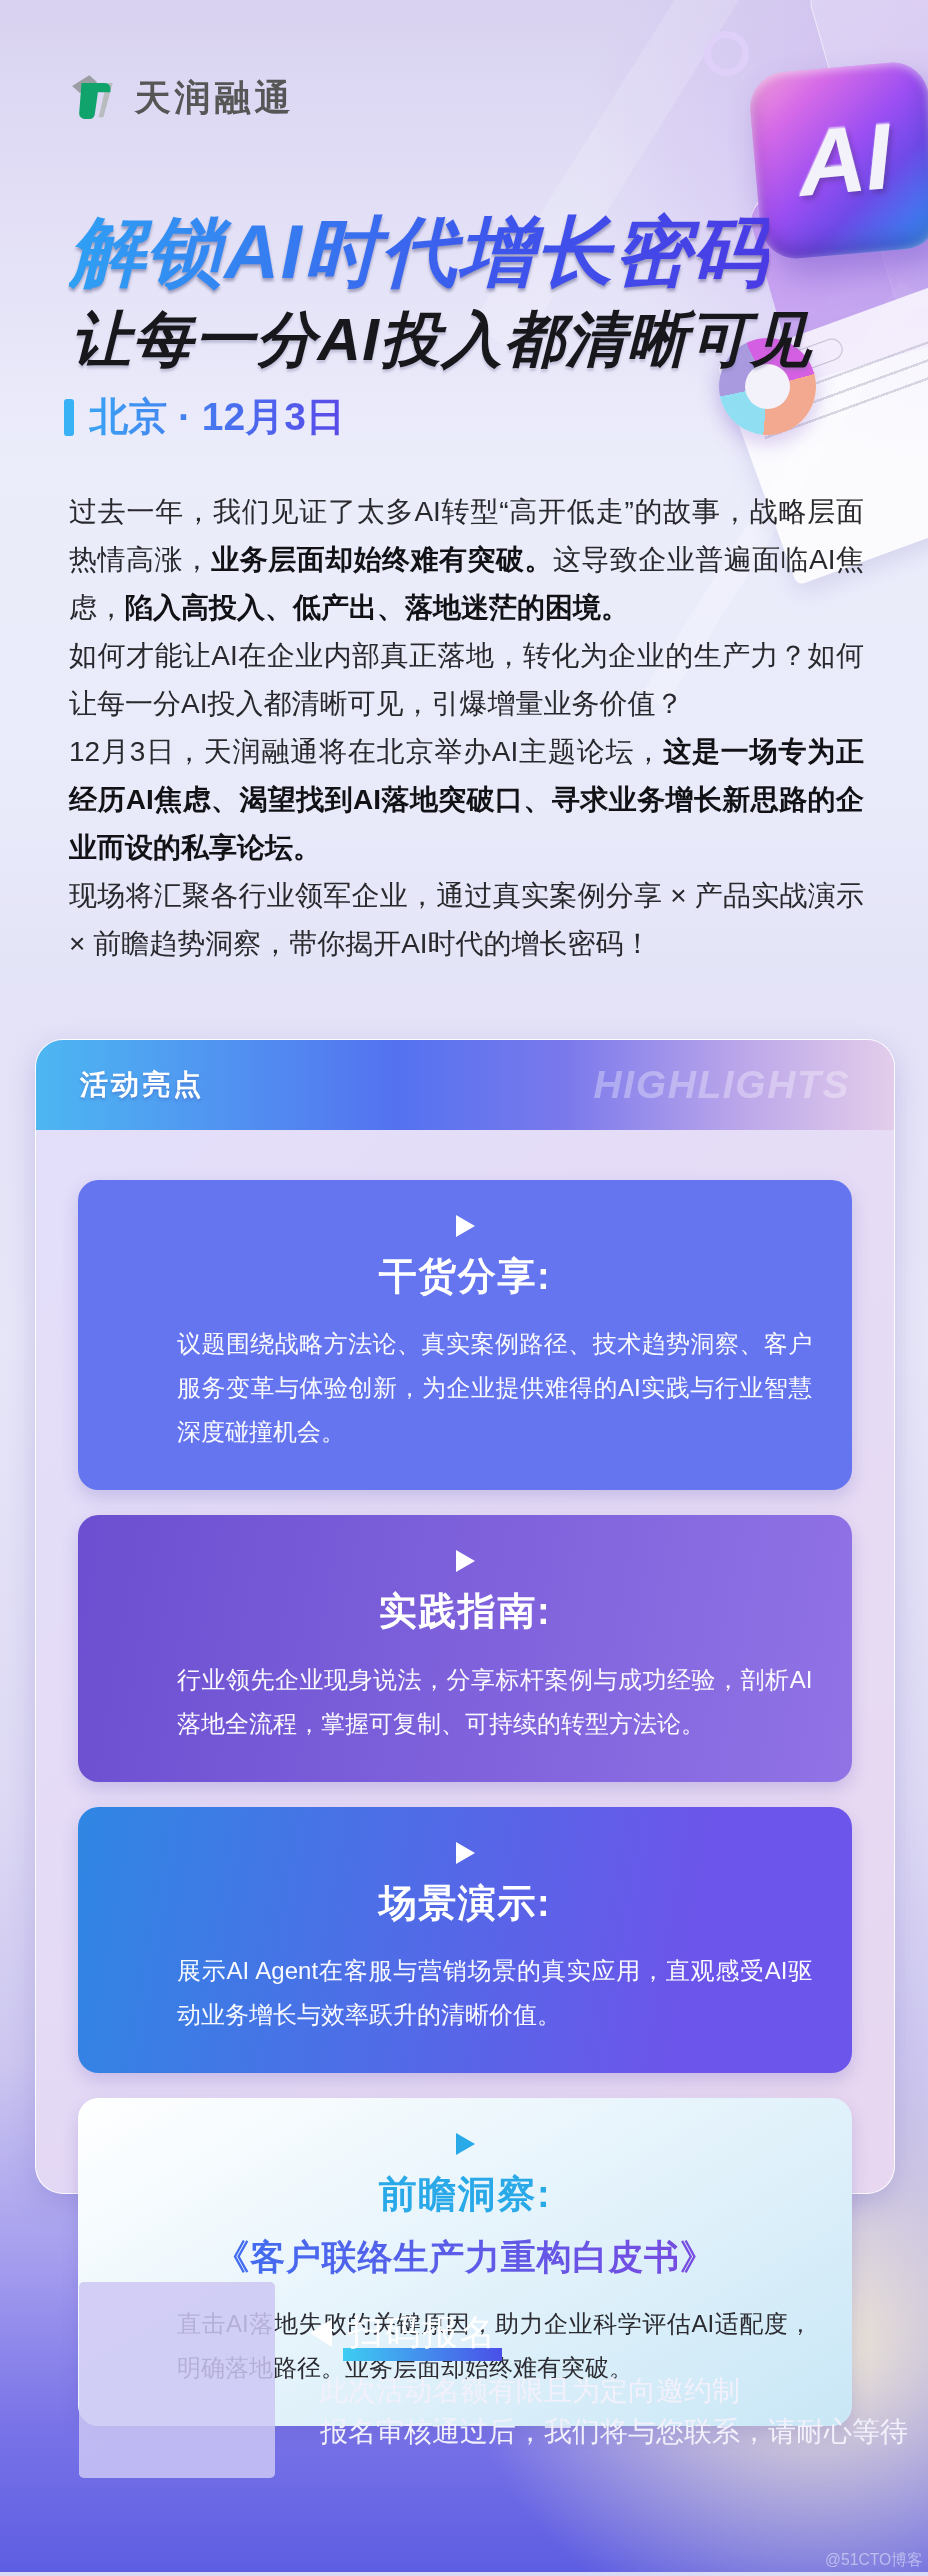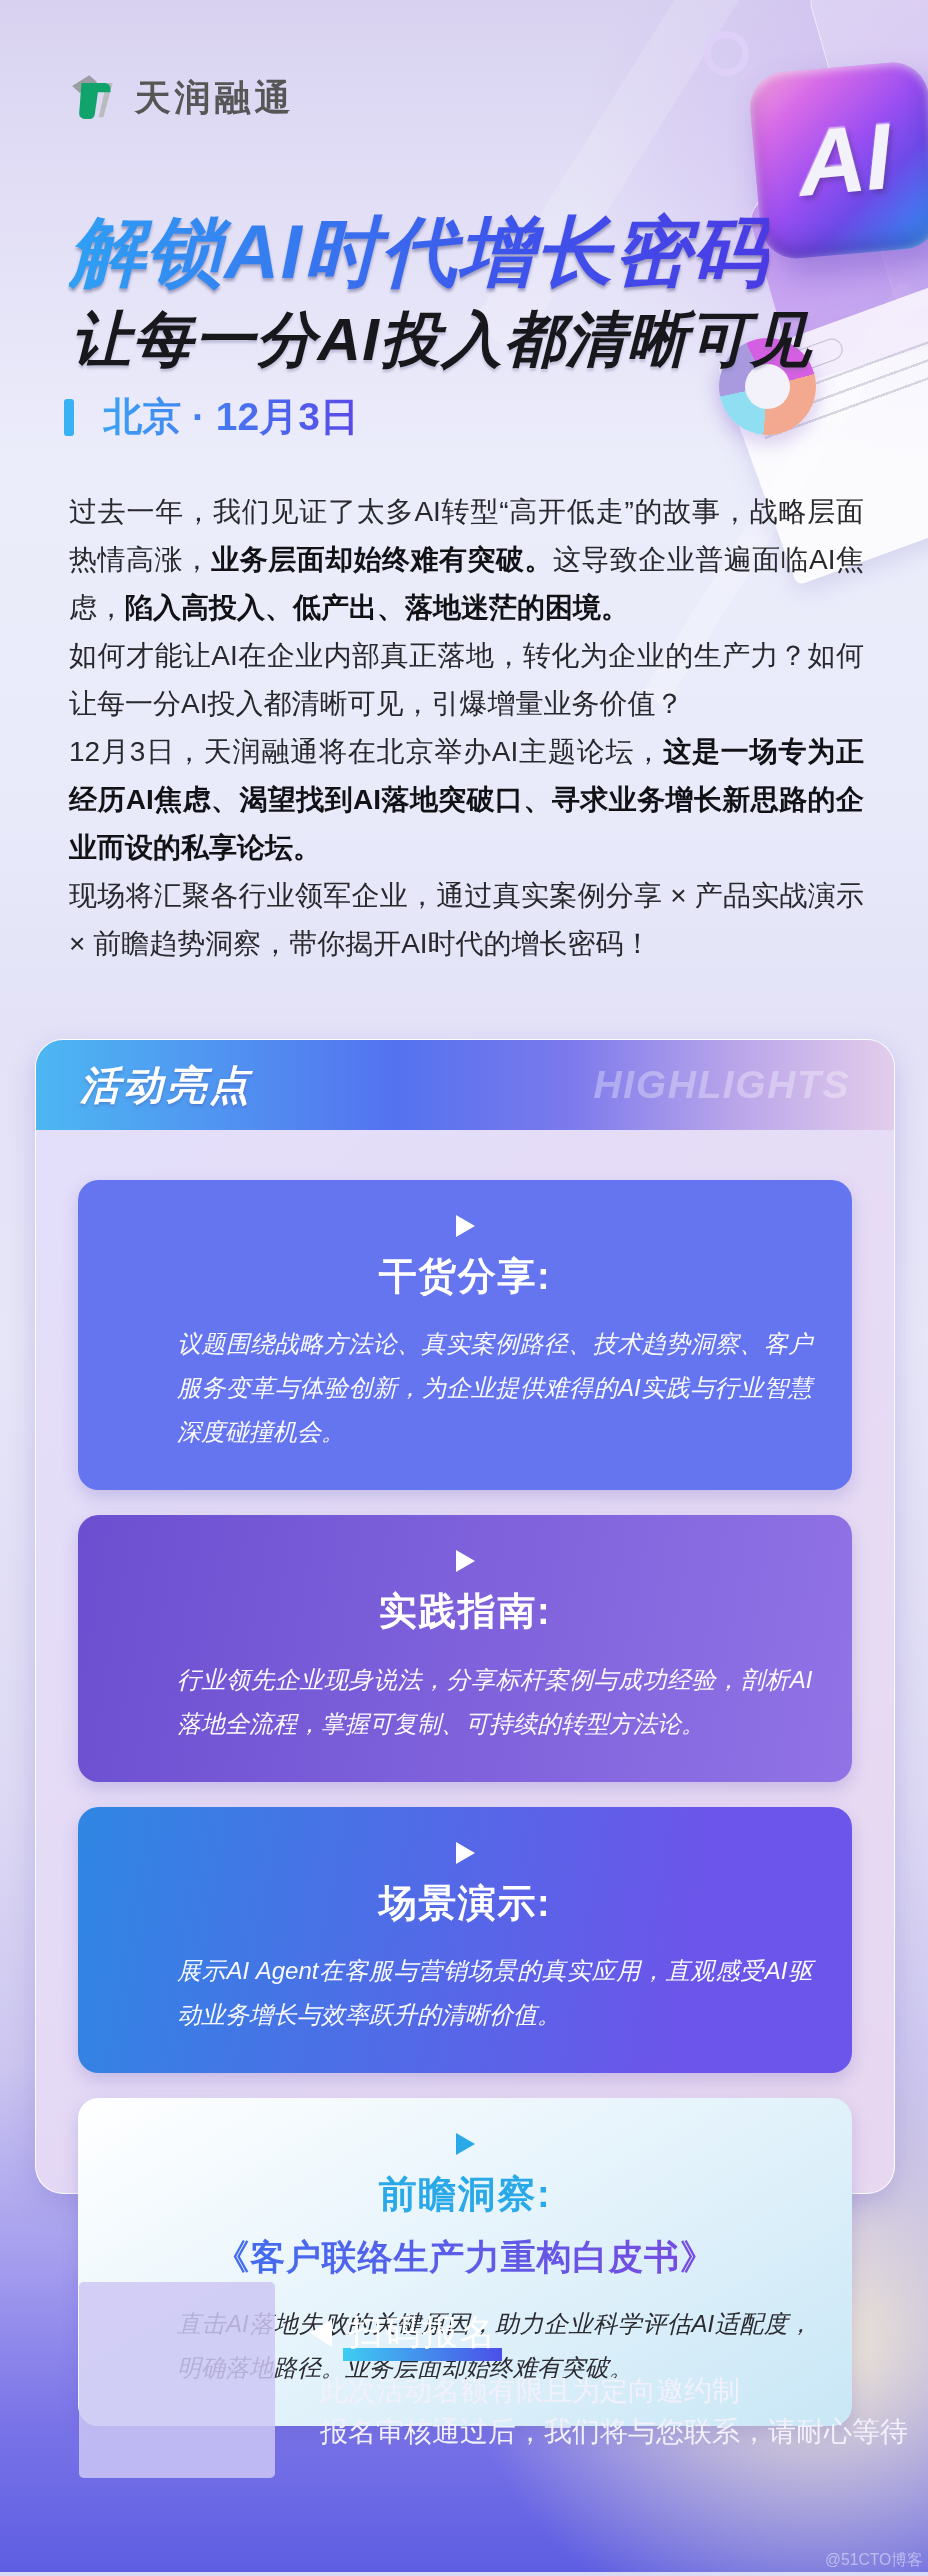--- a/index.html
+++ b/index.html
@@ -42,44 +42,44 @@
   
   .logo{left:69px;top:72px;display:flex;align-items:center;gap:15.7px;}
   .logo-text{font-size:36px;font-weight:700;color:#565656;letter-spacing:3.9px;}
   
   .main-title{left:69px;top:202px;font-size:76px;font-weight:900;font-style:italic;letter-spacing:1.6px;white-space:nowrap;
     background:linear-gradient(90deg,#2FA0F4 0%,#3D55EC 62%,#4A3BE4 100%);
     -webkit-background-clip:text;background-clip:text;color:transparent;
     filter:drop-shadow(0 3.9px 1.6px rgba(30,30,80,0.35));}
   .subtitle{left:71px;top:300px;font-size:60px;font-weight:900;font-style:italic;letter-spacing:1.6px;color:#17171c;white-space:nowrap;
     text-shadow:0 3.1px 2.4px rgba(120,120,160,0.35);}
-  .date-row{left:64px;top:390px;display:flex;align-items:center;gap:29px;}
+  .date-row{left:64px;top:390px;display:flex;align-items:center;gap:15px;}
   .date-bar{width:10.2px;height:37px;border-radius:3.1px;background:#38B2F5;}
   .date-text{font-size:39px;font-weight:700;white-space:nowrap;
     background:linear-gradient(90deg,#3AA3F3 0%,#4A6CEE 60%,#5948E8 100%);
     -webkit-background-clip:text;background-clip:text;color:transparent;}
   
   .intro{left:69px;top:488px;width:795px;font-size:28px;line-height:48px;color:#28282d;text-align:justify;}
   .intro p{margin:0;}
   .intro b{font-weight:700;color:#121216;}
   
   .highlights{left:35px;top:1039px;width:858px;height:1153px;border-radius:28px;
     background:linear-gradient(135deg,rgba(226,222,250,0.95),rgba(233,216,240,0.95));
     border:1.6px solid rgba(255,255,255,0.9);box-shadow:0 11px 27px rgba(120,110,200,0.3);}
   .hl-header{height:90px;border-radius:27px 27px 0 0;display:flex;align-items:center;justify-content:space-between;padding:0 44px;box-sizing:border-box;
     background:linear-gradient(90deg,#4DB7F2 0%,#5472F0 42%,#7b79ec 62%,#bba6ea 82%,#E3CDEB 100%);}
-  .hl-title{font-size:40px;font-weight:900;font-style:italic;color:#ffffff;letter-spacing:3.1px;text-shadow:0 2.4px 3.1px rgba(60,70,160,0.35);}
+  .hl-title{font-size:28px;font-weight:900;color:#ffffff;letter-spacing:3.1px;text-shadow:0 2.4px 3.1px rgba(60,70,160,0.35);}
   .hl-en{font-size:39px;font-weight:900;font-style:italic;color:rgba(255,255,255,0.32);letter-spacing:1.6px;}
   .hl-body{padding:50px 42px 0;display:flex;flex-direction:column;gap:25px;}
   .hl-card{border-radius:20.4px;padding:35px 35px 36px;box-sizing:border-box;box-shadow:0 7.8px 17px rgba(90,80,180,0.22);}
   .hl-card-title{display:flex;align-items:center;gap:14px;flex-direction:column;}
   .tri{width:0;height:0;border-left:19px solid #ffffff;border-top:11.8px solid transparent;border-bottom:11.8px solid transparent;flex:0 0 auto;}
   .t-main{font-size:38px;font-weight:900;color:#ffffff;letter-spacing:1.6px;}
   .t-suffix{font-size:35px;font-weight:700;letter-spacing:0.8px;}
-  .hl-card-body{margin:20.4px 4.7px 0 64px;font-size:24px;line-height:44px;color:rgba(255,255,255,0.97);text-align:justify;font-style:italic;}
+  .hl-card-body{margin:20.4px 4.7px 0 64px;font-size:24px;line-height:44px;color:rgba(255,255,255,0.97);text-align:justify;}
   .hl-card.solid{background:#6574EF;}
   .hl-card.purple{background:linear-gradient(100deg,#6B4FD0 0%,#9173E6 100%);}
   .hl-card.bluepurple{background:linear-gradient(100deg,#2F86E3 0%,#6C55EA 78%);}
   .hl-card.light{background:linear-gradient(150deg,#ffffff 0%,#e2f2fb 55%,#c9e7f6 100%);}
   .hl-card.light .tri{border-left-color:#29A9E8;}
   .hl-card.light .t-main{color:#29A9E8;}
   .hl-card.light .t-suffix{background:linear-gradient(90deg,#3F6EF0,#7A4AE0);-webkit-background-clip:text;background-clip:text;color:transparent;}
   .hl-card.light .hl-card-body{color:#2b2b31;}
   
   .qr{left:79px;top:2282px;width:196px;height:196px;border-radius:4.7px;background:rgba(205,199,244,0.85);}

